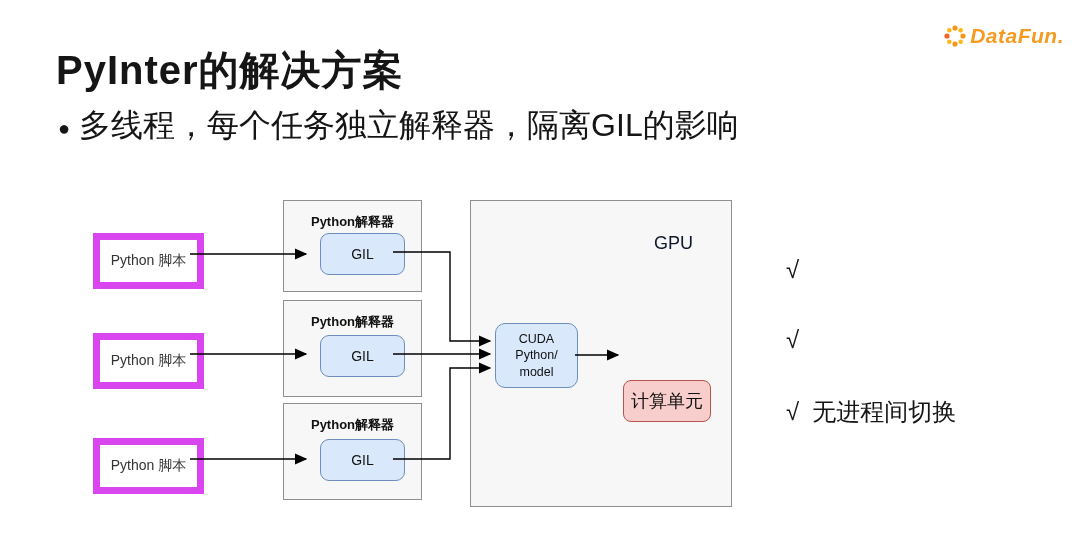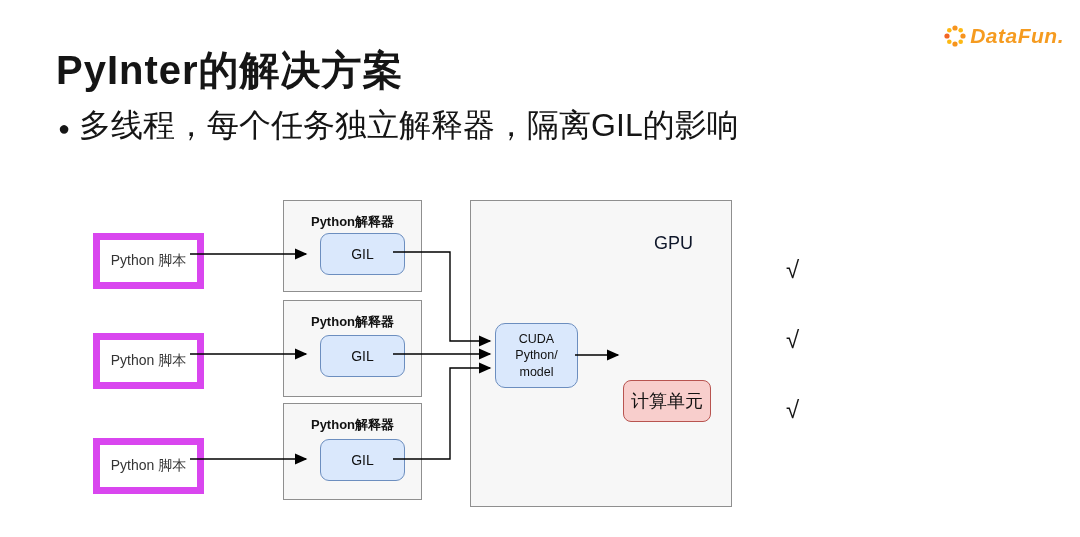--- a/index.html
+++ b/index.html
@@ -133,20 +133,21 @@
 
   <div class="checklist">
     <div class="check-item">
       <span>√</span>
     </div>
     <div class="check-item">
       <span>√</span>
     </div>
     <div class="check-item">
       <span>√</span>
+      <span>无进程间切换</span>
     </div>
   </div>
 
   <svg class="arrows" width="1080" height="537" viewBox="0 0 1080 537">
     <defs>
       <marker id="ah" markerWidth="10" markerHeight="8" refX="8" refY="4" orient="auto">
         <path d="M0,0 L9,4 L0,8 z" fill="#000"></path>
       </marker>
     </defs>
     <path class="arrow" d="M190,254 H306" marker-end="url(#ah)"></path>

